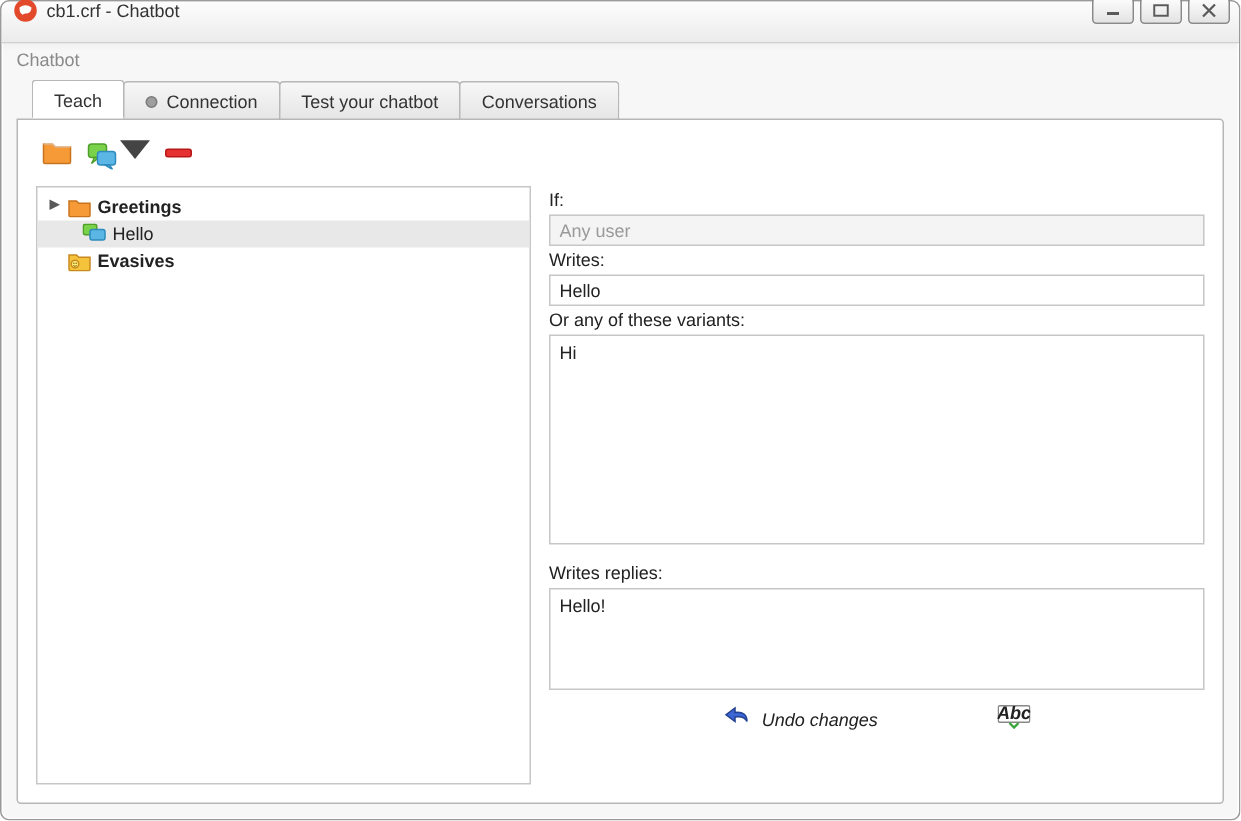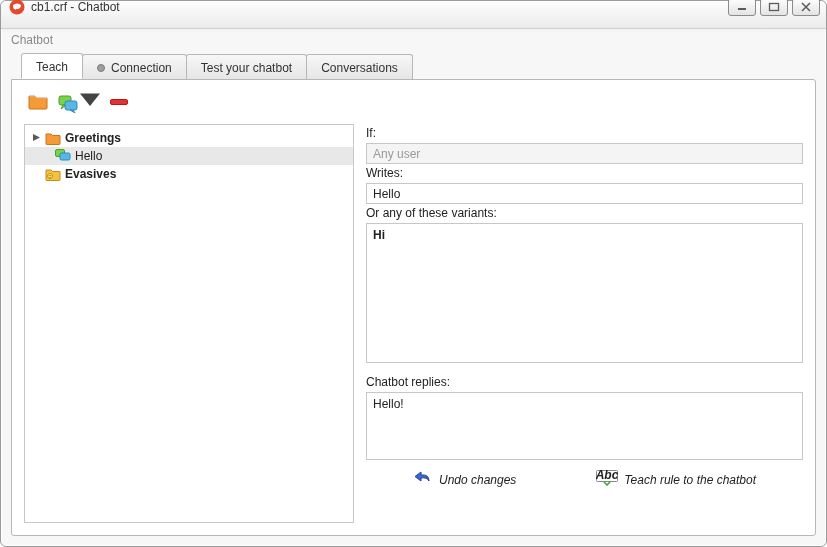--- a/index.html
+++ b/index.html
@@ -62,21 +62,21 @@
   .lbl { color:#222; margin:2px 0 3px 0; }
   .field {
     border:1px solid #c7c7c7; background:#fff; color:#222;
     height:21px; padding:2px 6px; width:100%;
   }
   .field.readonly { background:#f4f4f4; color:#9a9a9a; }
   .tarea {
     border:1px solid #c7c7c7; background:#fff; color:#222;
     width:100%; padding:4px 6px; resize:none; overflow:auto;
   }
-  .variants { height:140px;font-weight:bold; }
+  .variants { height:140px; }
   .replies { height:68px; }
   .actions { display:flex; justify-content:center; gap:80px; margin-top:10px; align-items:flex-end;font-style:italic;}
   .action-btn { display:flex; align-items:center; gap:6px; color:#222; cursor:default;}
 </style>
 </head>
 <body>
 
 <div class="window">
 
   <div class="titlebar">
@@ -197,40 +197,39 @@
           <input class="field readonly" readonly="" value="Any user" style="">
 
           <div class="lbl">Writes:</div>
           <input class="field" value="Hello" style="">
 
           <div class="lbl">Or any of these variants:</div>
           <textarea class="tarea variants" style="">Hi</textarea>
 
           <div style="height:10px"></div>
 
-          <div class="lbl">Chatbot replies:</div>
+          <div class="lbl">Writes replies:</div>
           <textarea class="tarea replies" style="">Hello!</textarea>
 
           <div class="actions">
             <div class="action-btn">
               <span>
                 <svg width="20" height="16" viewBox="0 0 20 16">
                     <path d="M8 2 v3 q8 -1 8 6 q-2 -4 -8 -3 v3 l-6 -4.5 z" fill="#3a66d6" stroke="#24418f"></path>
                   </svg>
               </span>
               <span>Undo changes</span>
             </div>
             <div class="action-btn">
               <span>
                 <svg width="22" height="16" viewBox="0 0 22 16">
                   <rect x="0.5" y="0.5" width="21" height="11" rx="1" fill="#fff" stroke="#888"></rect>
                   <text x="11" y="9" text-anchor="middle" font-size="7" font-weight="bold" fill="#222" font-family="Segoe UI">Abc</text>
                   <path d="M8 12 l3 3 l3 -3" fill="none" stroke="#3aa63a" stroke-width="1.6"></path>
                 </svg>
               </span>
-              <span>Teach rule to the chatbot</span>
             </div>
           </div>
         </div>
       </div>
     </div>
   </div>
 </div>
 
 </body></html>

